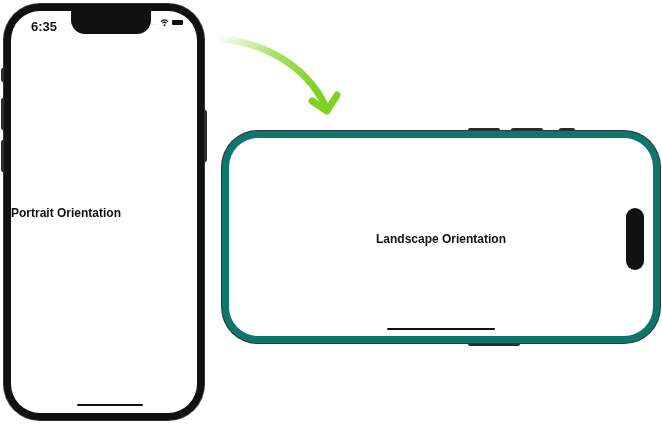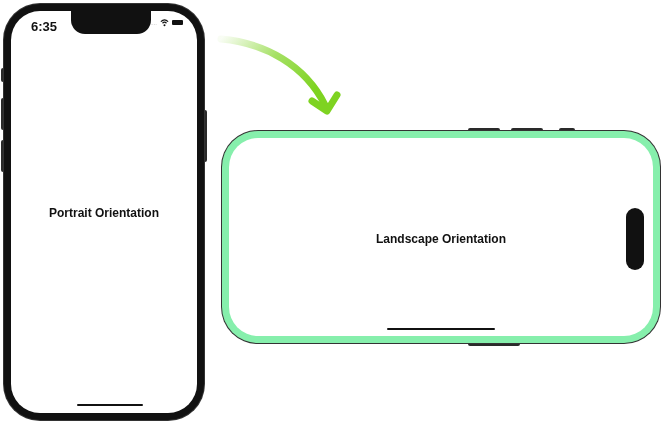--- a/index.html
+++ b/index.html
@@ -12,31 +12,31 @@
              background:#111; border-radius:36px; box-shadow:0 0 0 1px #333; }
   .p-screen { position:absolute; left:7px; top:7px; right:7px; bottom:7px;
               background:#fff; border-radius:29px; overflow:hidden; }
   .notch { position:absolute; left:60px; top:-1px; width:80px; height:24px;
            background:#111; border-radius:0 0 14px 14px; }
   .status-time { position:absolute; left:20px; top:8px; font-size:13px; font-weight:bold; color:#111; }
   .status-icons { position:absolute; right:14px; top:7px; display:flex; align-items:center; gap:3px; }
   .dots { font-size:6px; color:#999; letter-spacing:0px; }
   .wifi { width:9px; height:9px; }
   .battery { width:11px; height:5px; background:#111; border-radius:1px; }
-  .p-label { position:absolute; left:0; right:0; top:195px; text-align:center;
+  .p-label { position:absolute; left:0; right:0; top:195px; 
              font-size:12px; font-weight:bold; color:#111; }
   .p-home { position:absolute; left:66px; bottom:7px; width:66px; height:2px; background:#111; border-radius:1px; }
 
   
   .arrow { position:absolute; left:215px; top:25px; width:140px; height:100px; }
 
   
   .l-btn { position:absolute; background:#2a2a2a; border-radius:2px 2px 0 0; }
   .l-phone { position:absolute; left:222px; top:131px; width:438px; height:212px;
-             background:#86efac; border-radius:36px; box-shadow:0 0 0 1px #333; }
+             background:#0f766e; border-radius:36px; box-shadow:0 0 0 1px #333; }
   .l-screen { position:absolute; left:7px; top:7px; right:7px; bottom:7px;
               background:#fff; border-radius:29px; overflow:hidden; }
   .island { position:absolute; right:9px; top:70px; width:18px; height:62px;
             background:#111; border-radius:9px; }
   .l-label { position:absolute; left:0; right:0; top:94px; text-align:center;
              font-size:12px; font-weight:bold; color:#111; }
   .l-home { position:absolute; left:158px; bottom:6px; width:108px; height:2px; background:#111; border-radius:1px; }
 </style>
 </head>
 <body>

